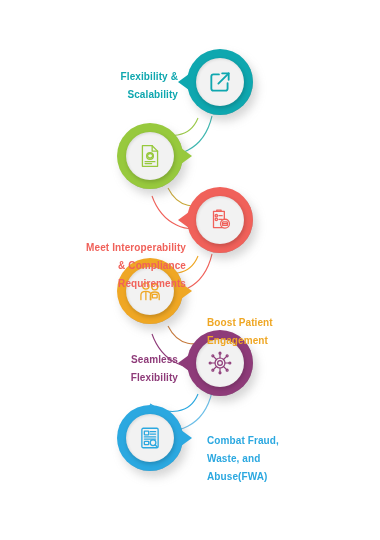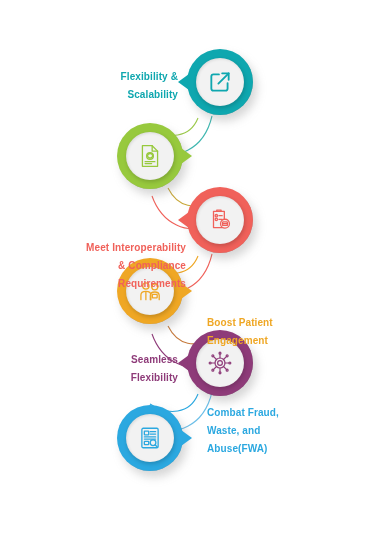--- a/index.html
+++ b/index.html
@@ -219,17 +219,17 @@
           <line x1="12.2" y1="8.4" x2="17.2" y2="8.4"></line>
           <line x1="6.8" y1="11" x2="17.2" y2="11"></line>
           <line x1="6.8" y1="13" x2="17.2" y2="13"></line>
           <rect x="6.8" y="15.2" width="4" height="3" rx="0.4"></rect>
           <circle cx="14.8" cy="16.4" r="2.6"></circle>
           <line x1="16.8" y1="18.4" x2="18.6" y2="20.1"></line>
         </svg>
       </span>
     </div>
   </div>
-  <div class="label l" style="left:207px; top:404px; width:165px; color:#2BA8E0;">Combat Fraud,
+  <div class="label l" style="left:207px; top:432px; width:165px; color:#2BA8E0;">Combat Fraud,
 Waste, and
 Abuse(FWA)</div>
 
 </div>
 
 </body></html>

